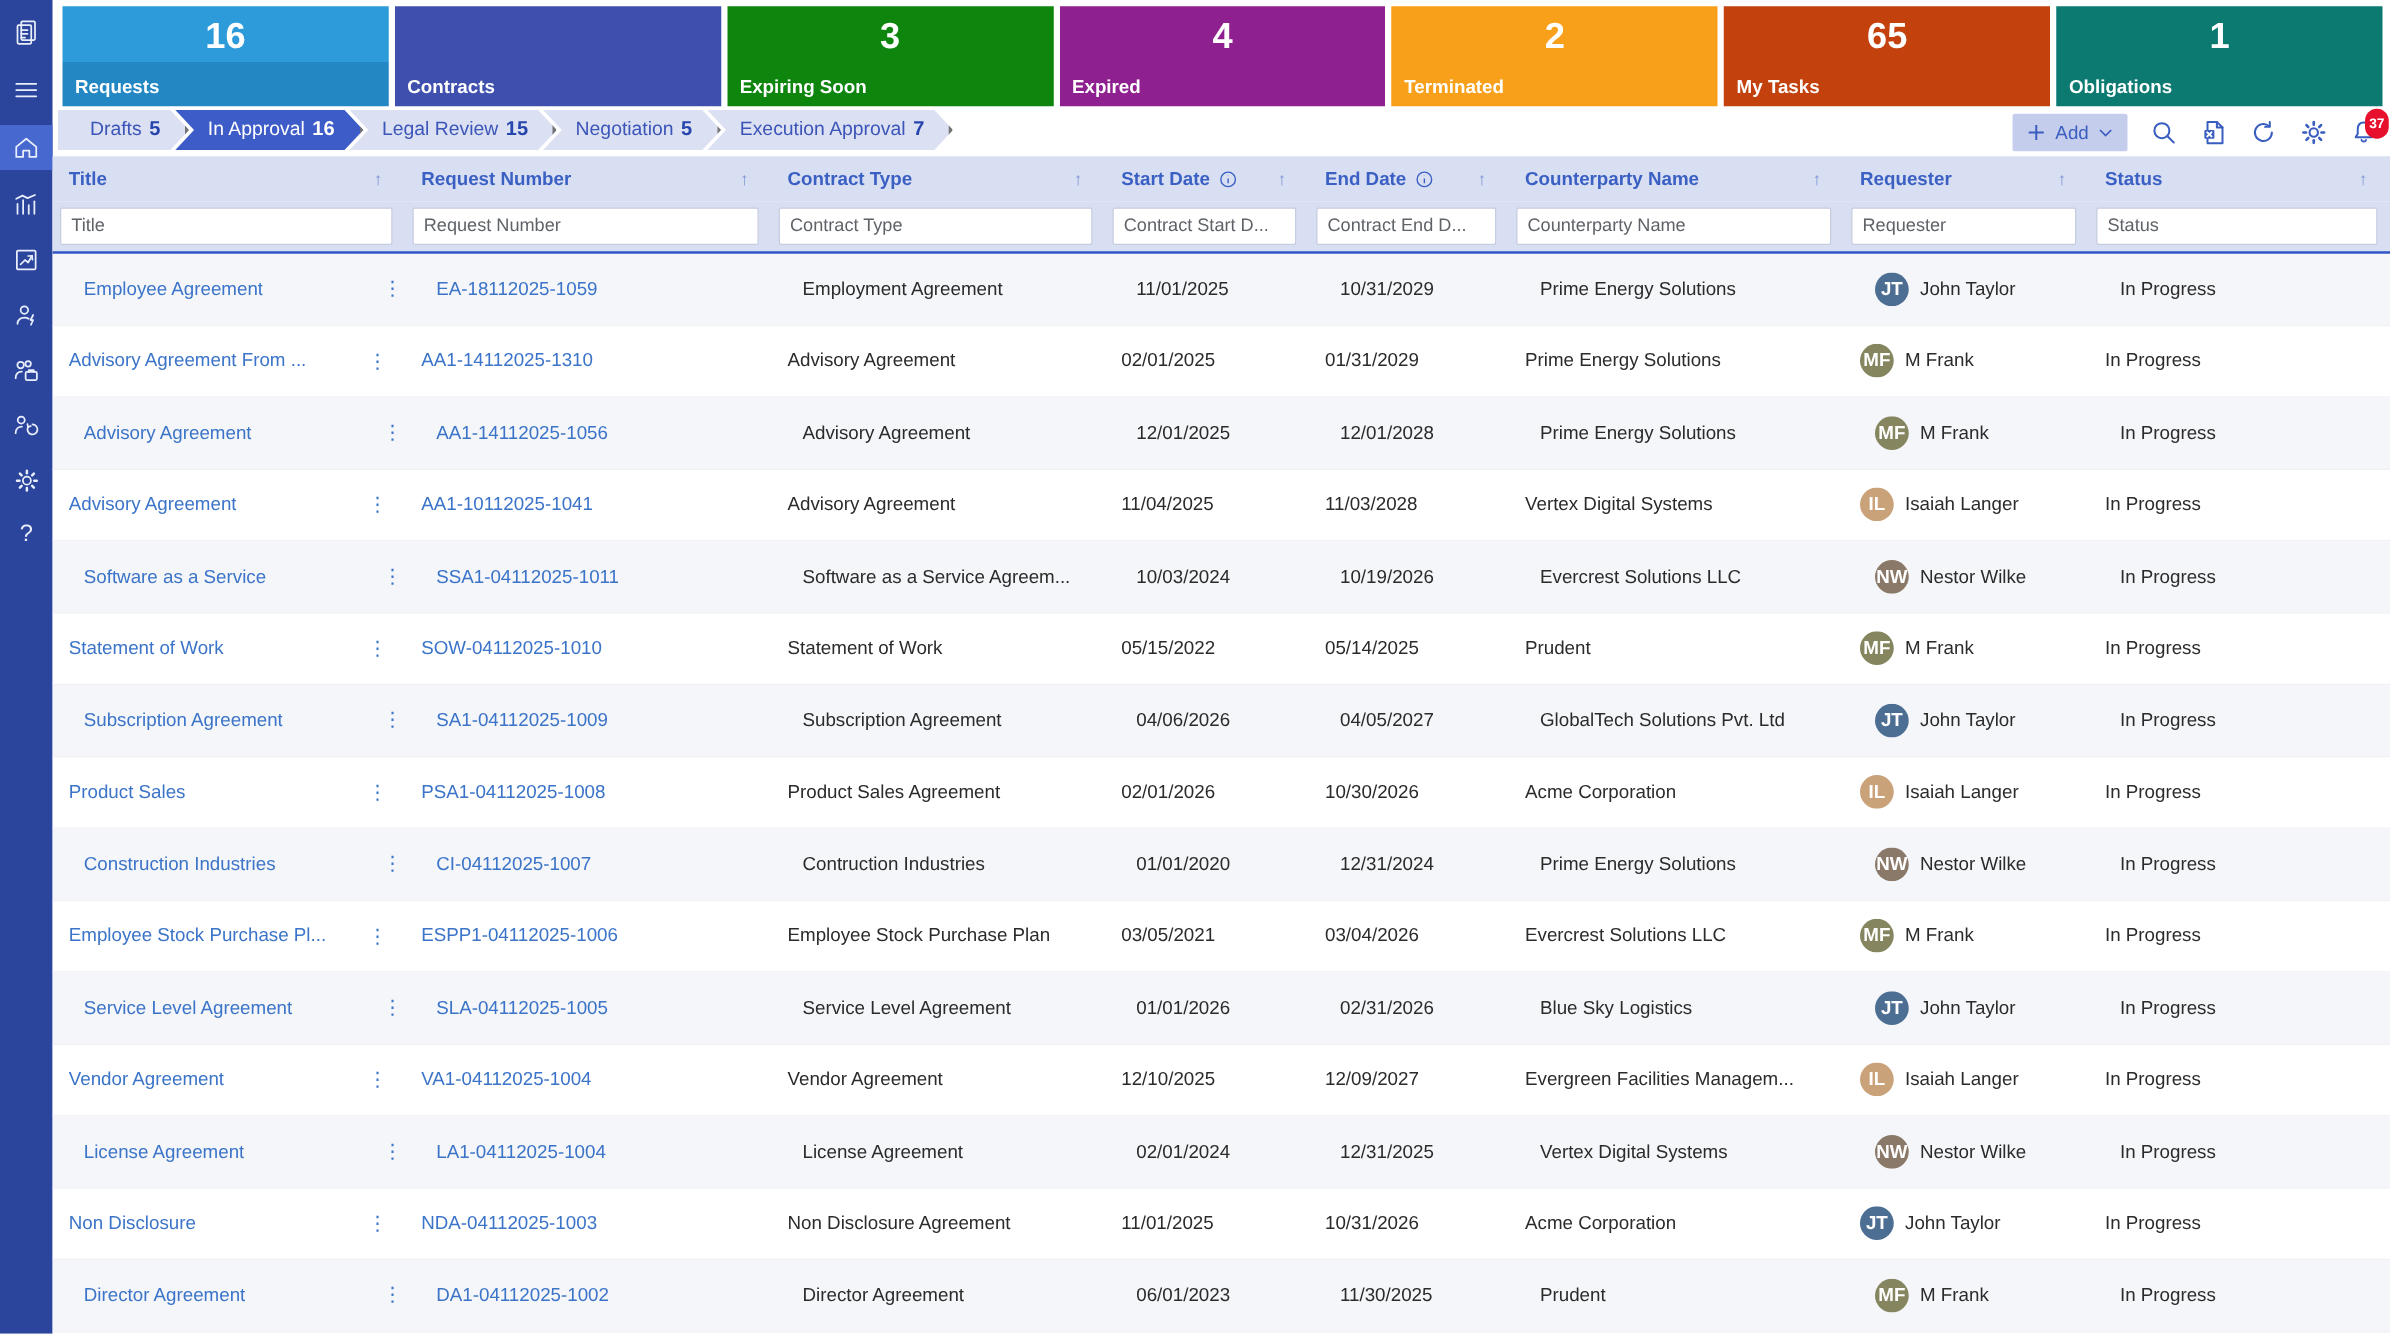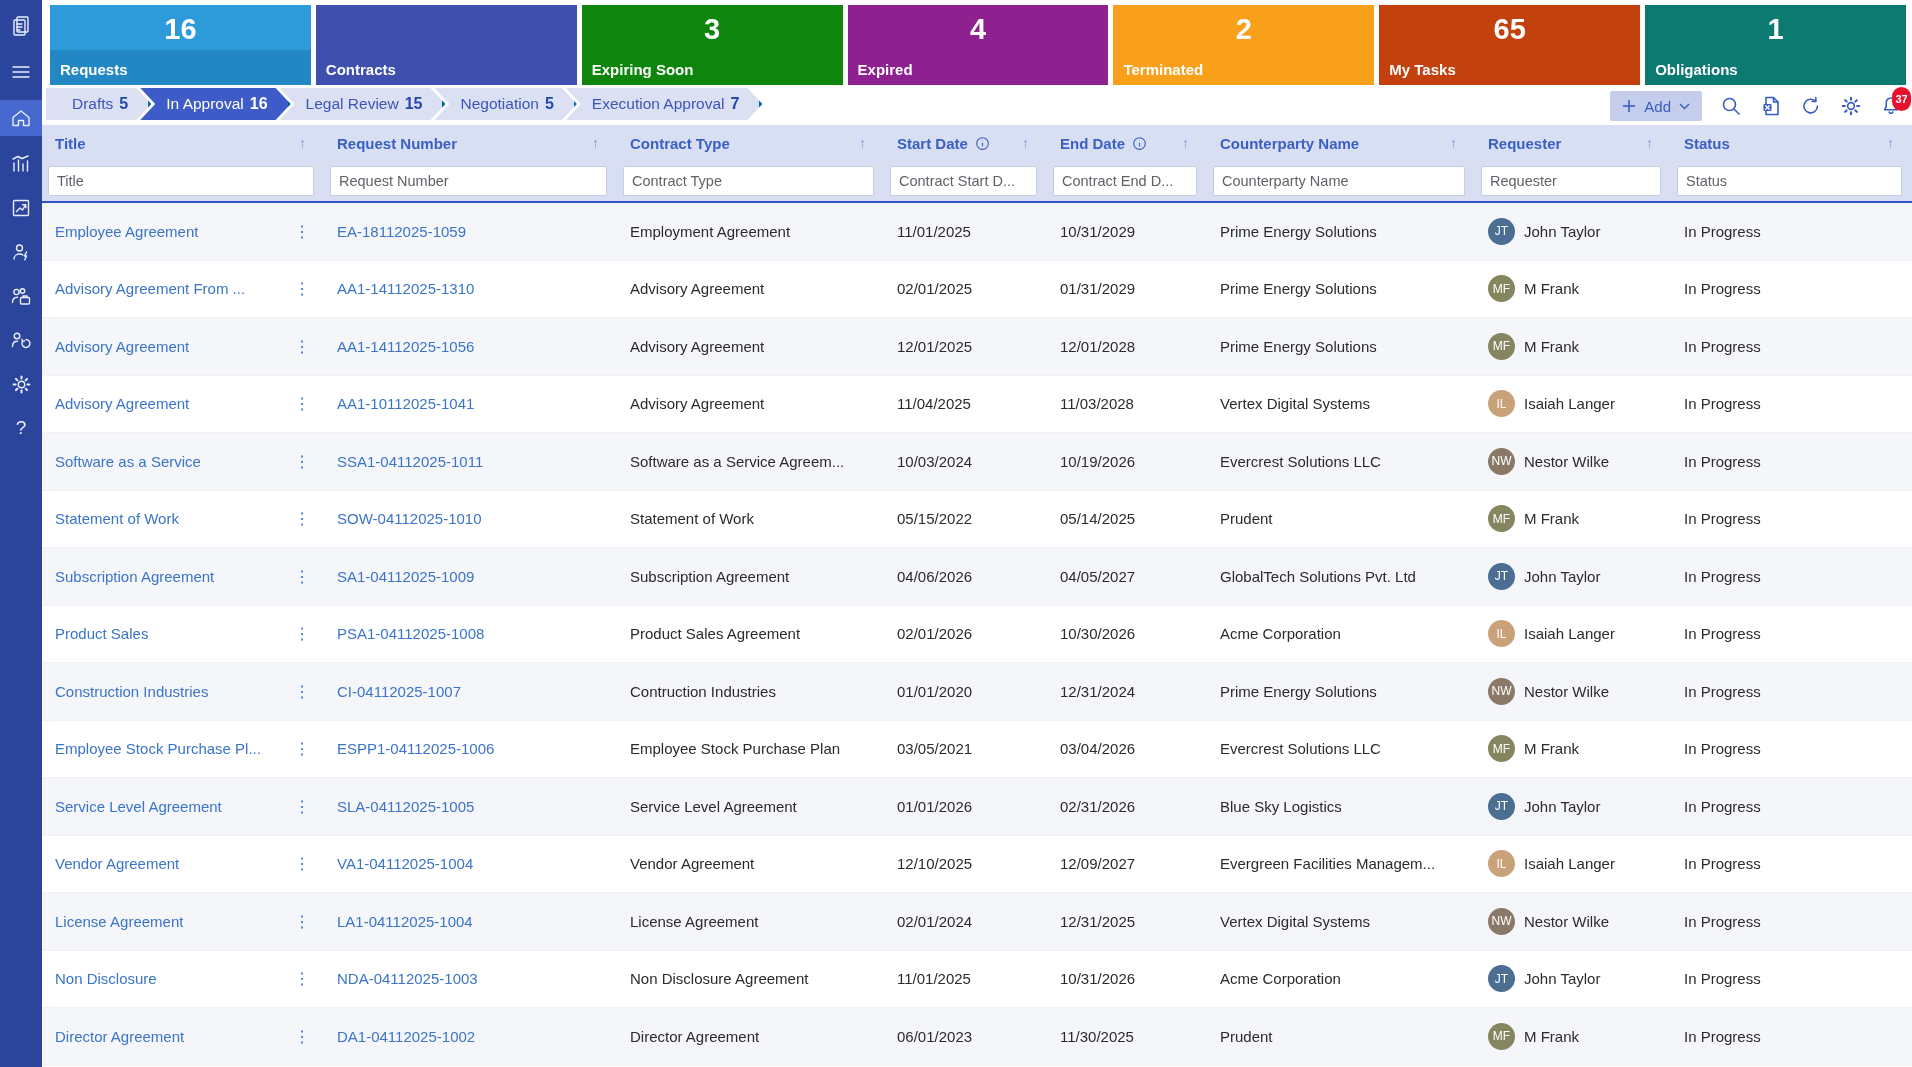--- a/index.html
+++ b/index.html
@@ -30,21 +30,21 @@
   .flow-row { position:relative; height:34px; margin-top:3px; }
   .flowbar { display:flex; margin-left:4px; width:1088px; height:32px; }
   .stage { position:relative; display:flex; align-items:center; justify-content:center; gap:6px;
     background:#dbe0f3; color:#3c55b8; font-size:15.5px; height:32px; cursor:pointer;
     clip-path:polygon(0 0, calc(100% - 15px) 0, 100% 50%, calc(100% - 15px) 100%, 0 100%, 15px 50%);
     margin-left:-11px; padding:0 20px 0 26px; }
   .stage:first-child { clip-path:polygon(0 0, calc(100% - 15px) 0, 100% 50%, calc(100% - 15px) 100%, 0 100%); margin-left:0; }
   .stage .cnt { font-weight:700; color:#2746ad; font-size:16px; }
   .stage.active { background:#3d5cc8; color:#fff; }
   .stage.active .cnt { color:#fff; }
-  .stage { border-right:3px solid #0369a1; }
+  .stage { border-right:3px solid #737373; }
 
   
   .toolbar { position:absolute; right:10px; top:2px; display:flex; align-items:center; gap:18px; height:32px; }
   .add-btn { display:flex; align-items:center; gap:8px; background:#c5cdec; color:#3a5dc0;
     height:30px; padding:0 12px; font-size:15px; border:none; border-radius:2px; cursor:pointer; }
   .tool-icon { display:flex; align-items:center; justify-content:center; cursor:pointer; position:relative; }
   .tool-icon svg { stroke:#3a5dc0; fill:none; stroke-width:1.6; stroke-linecap:round; stroke-linejoin:round; }
   .badge { position:absolute; top:-8px; right:-9px; min-width:19px; height:19px; border-radius:10px;
     background:#e8112d; color:#fff; font-size:11px; font-weight:700; display:flex; align-items:center;
     justify-content:center; padding:12px 3px; }
@@ -60,30 +60,30 @@
   .hcell .info svg { stroke:#3a60c4; fill:none; stroke-width:1.2; }
 
   .frow { background:#d9dff2; height:42px; align-items:center; border-bottom:2px solid #2f55c5; }
   .fcell { padding:0 10px 0 6px; }
   .fcell input { width:100%; height:30px; border:1px solid #c7cde0; border-radius:2px;
     padding:0 8px; font-size:14.5px; font-family:"Liberation Sans",sans-serif; color:#333; background:#fff; }
   .fcell input::placeholder { color:#5f6368; opacity:1; }
 
   .grid-body { height:865px; overflow:hidden; }
   .grid-row { height:57.5px; align-items:center; background:#fff; border-bottom:1px solid #f1f1f5; cursor:pointer; }
-  .grid-row.alt { background:#f5f6f9; }
+  .grid-row.alt { background:#f5f6f9;padding-left:12px; }
   .cell { padding-left:13px; font-size:15px; color:#2b2b2b; overflow:hidden; white-space:nowrap;
     text-overflow:ellipsis; }
   .link { color:#3b74c8; text-decoration:none; }
   .c-title { display:flex; align-items:center; padding-right:10px; }
   .title-text { overflow:hidden; white-space:nowrap; text-overflow:ellipsis; max-width:228px; }
   .kebab { margin-left:auto; color:#3b74c8; font-size:16px; padding:0 4px; }
   .c-req { display:flex; align-items:center; gap:9px; }
   .avatar { width:27px; height:27px; border-radius:50%; flex:0 0 27px; display:flex; align-items:center;
-    justify-content:center; color:#fff; font-size:12px; font-weight:400; }
+    justify-content:center; color:#fff; font-size:15px; font-weight:700; }
 </style>
 </head>
 <body>
 
 <div class="app">
 
   <nav class="sidebar">
     <div class="side-item logo">
       <svg width="24" height="24" viewBox="0 0 24 24">
           <rect x="8" y="3" width="11" height="15" rx="1"></rect>

